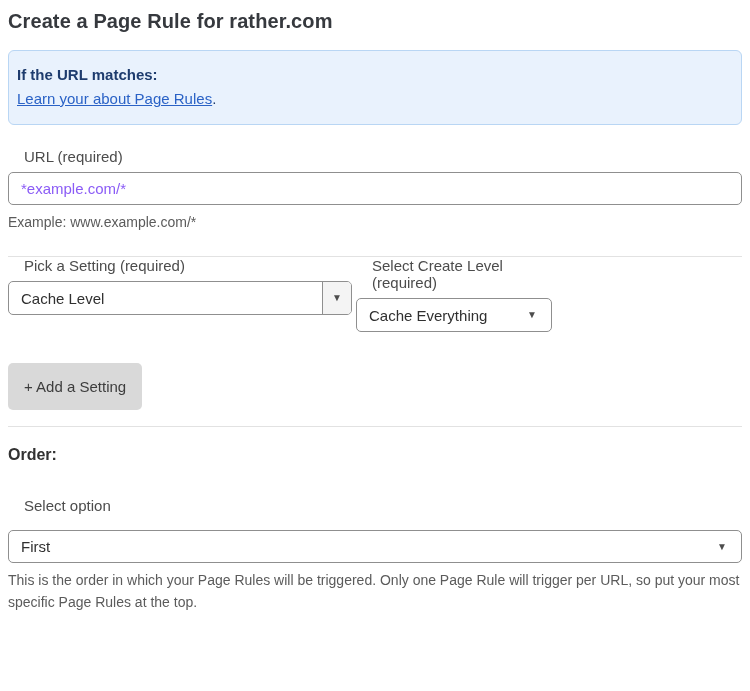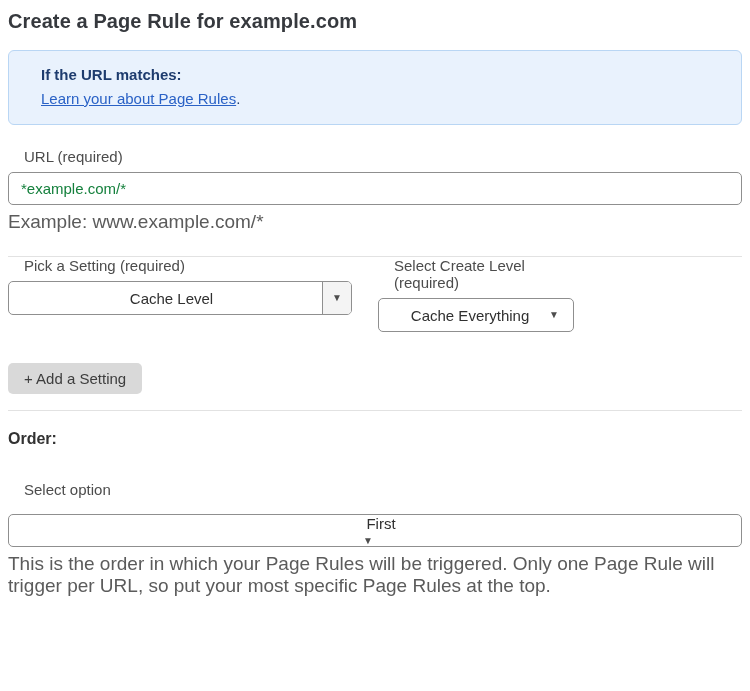--- a/index.html
+++ b/index.html
@@ -19,21 +19,21 @@
     color: #36393e;
     letter-spacing: 0.1px;
     margin-bottom: 17px;
   }
 
   
   .info-box {
     background: #e9f2fd;
     border: 1px solid #b9d6f4;
     border-radius: 6px;
-    padding: 12px 16px 13px 32px;
+    padding: 12px 16px 13px 8px;
     font-size: 15px;
     line-height: 24px;
     color: #1e3c6e;
     margin-bottom: 23px;
   }
   .info-box .info-heading { font-weight: bold; }
   .info-box a.info-link {
     color: #2a62c6;
     text-decoration: underline;
     cursor: pointer;
@@ -47,27 +47,27 @@
   }
 
   .text-input {
     width: 100%;
     height: 33px;
     border: 1px solid #8f8f8f;
     border-radius: 5px;
     padding: 0 12px;
     font-size: 15px;
     font-family: "Liberation Sans", "DejaVu Sans", sans-serif;
-    color: #15803d;
+    color: #8b5cf6;
     background: #ffffff;
     outline: none;
   }
 
   .helper-text {
-    font-size: 19px;
+    font-size: 14px;
     color: #5b5b5b;
     margin-top: 6px;
     line-height: 22px;
   }
 
   .divider {
     border: none;
     border-top: 1px solid #e2e2e2;
     margin: 0;
   }
@@ -75,37 +75,36 @@
   .divider-2 { margin-top: 16px; }
 
   .section-heading {
     font-size: 16px;
     font-weight: bold;
     color: #323232;
   }
   .settings-heading { margin-top: 19px; margin-bottom: 26px; }
   .order-heading   { margin-top: 19px; margin-bottom: 33px; }
 
-  .settings-row { display: flex; gap: 26px; }
+  .settings-row { display: flex; gap: 4px; }
   .settings-col-1 { width: 344px; }
   .settings-col-2 { width: 196px; }
 
   
   .select-box {
     height: 34px;
     border: 1px solid #8f8f8f;
     border-radius: 5px;
     background: #ffffff;
     display: flex;
     align-items: center;
     font-size: 15px;
     color: #303030;
     cursor: pointer;
     overflow: hidden;
-    text-align: center;
   }
   .select-box .select-value {
     flex: 1;
     padding-left: 12px;
     white-space: nowrap;
   }
   .arrow-glyph {
     font-size: 10px;
     color: #4d4d4d;
     line-height: 1;
@@ -122,40 +121,40 @@
   .select-arrow-inline {
     padding-right: 14px;
     display: flex;
     align-items: center;
   }
 
   .btn {
     display: inline-flex;
     align-items: center;
     justify-content: center;
-    height: 31px;
+    height: 47px;
     border: none;
     border-radius: 5px;
     font-size: 15px;
     font-family: "Liberation Sans", "DejaVu Sans", sans-serif;
     cursor: pointer;
     padding: 0 16px;
   }
   .btn-gray { background: #d9d9d9; color: #3d3d3d; }
 
   .add-setting-btn { margin-top: 31px; }
 
-  .order-select { margin-top: 16px; height: 33px; flex-direction: column; }
+  .order-select { margin-top: 16px; height: 33px; }
 </style>
 </head>
 <body>
 
 <div class="wrap">
 
-  <div class="page-title">Create a Page Rule for example.com</div>
+  <div class="page-title">Create a Page Rule for rather.com</div>
 
   <div class="info-box">
     <div class="info-heading">If the URL matches:</div>
     <div><a class="info-link">Learn your about Page Rules</a><span>.</span></div>
   </div>
 
   <div class="url-group">
     <div class="field-label">URL (required)</div>
     <input class="text-input" type="text" value="*example.com/*" style="">
     <div class="helper-text">Example: www.example.com/*</div>

